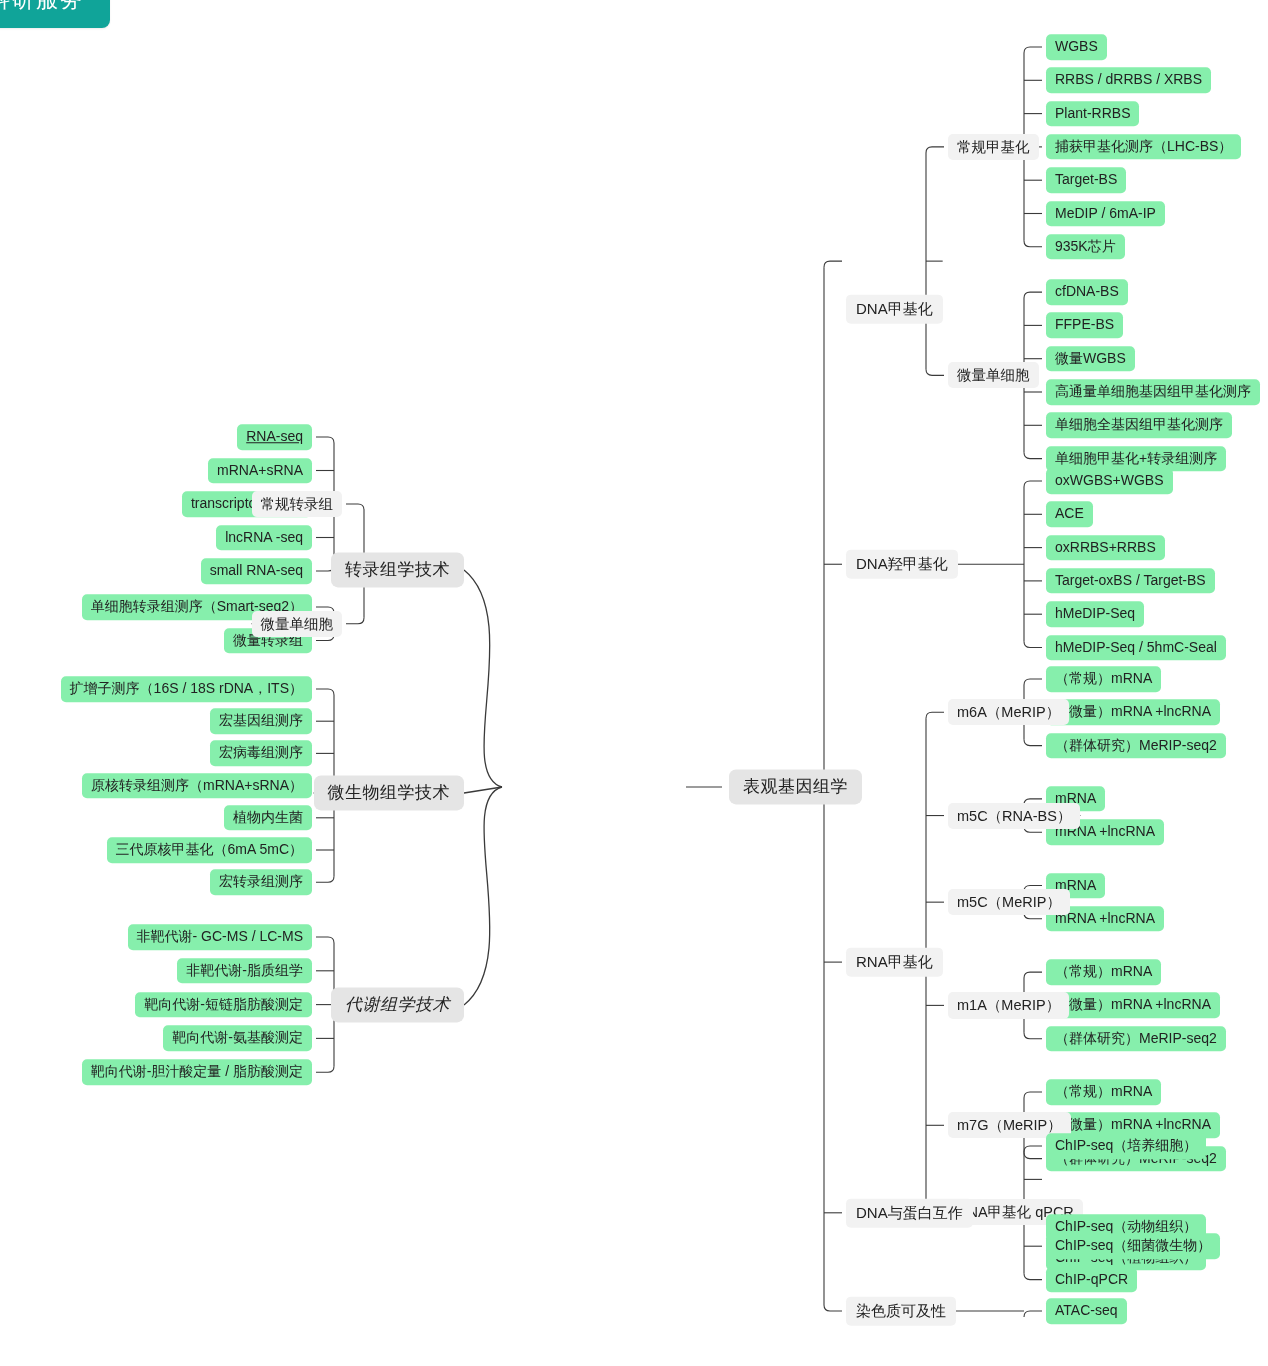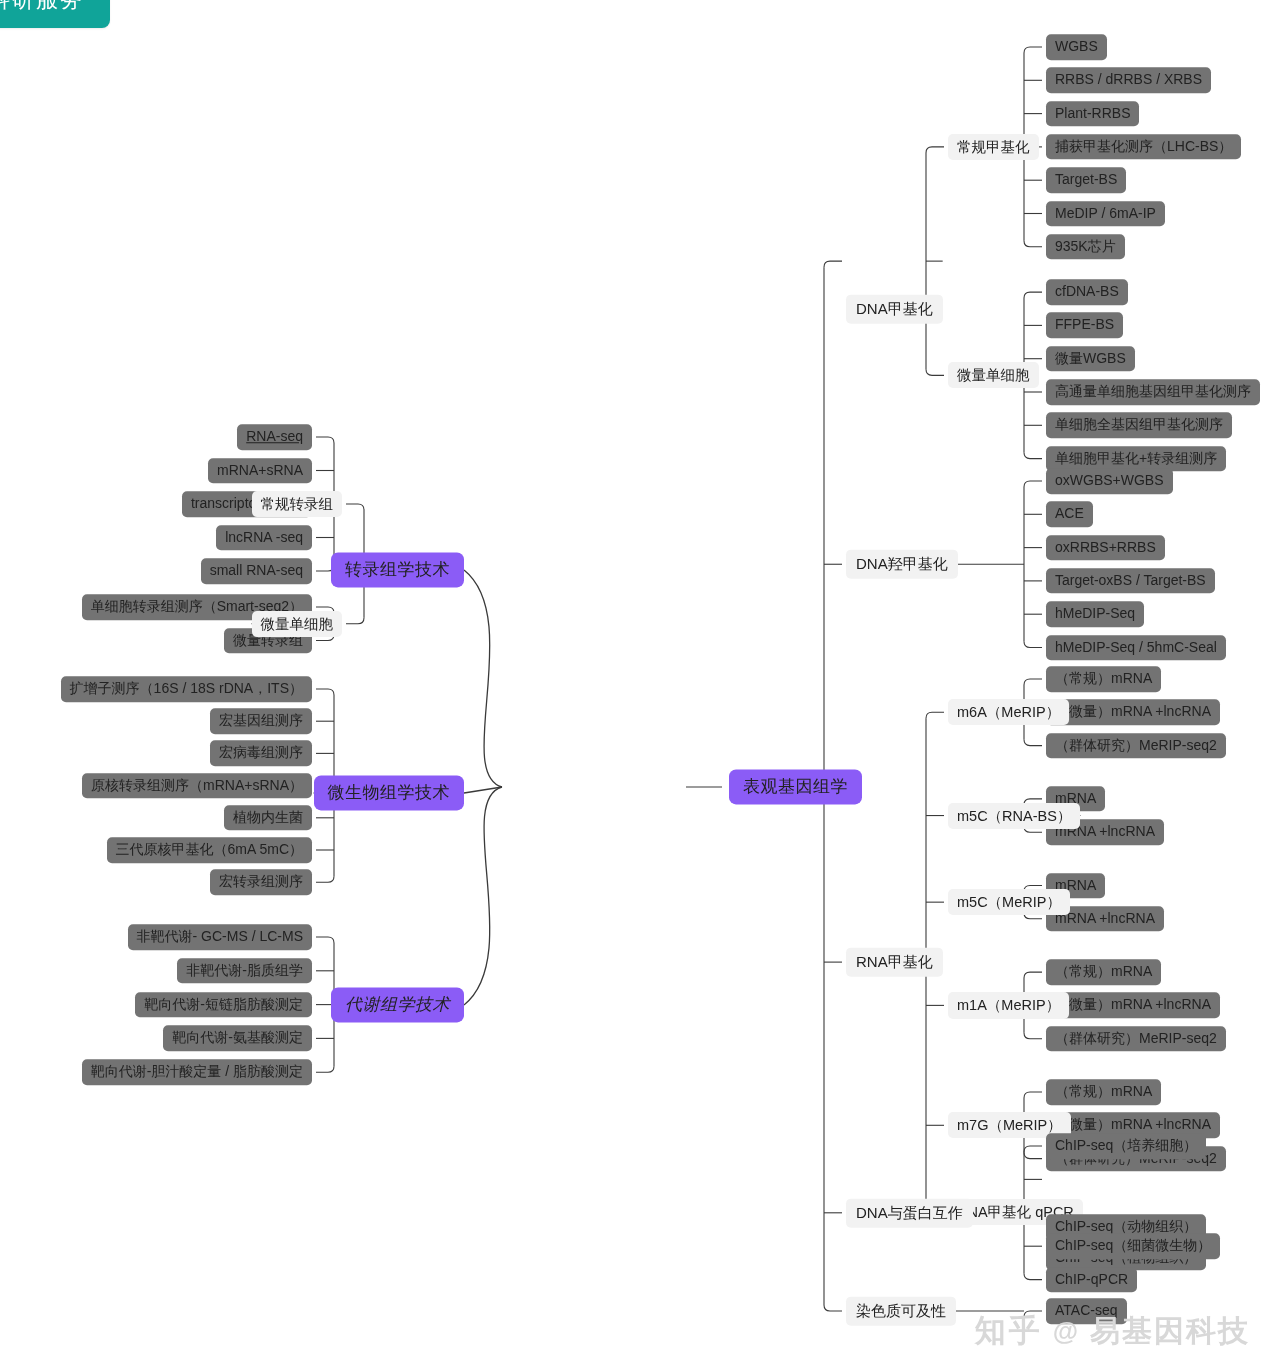--- a/index.html
+++ b/index.html
@@ -30,37 +30,37 @@
     font-size:14.5px;
     line-height:1.25;
     white-space:nowrap;
     color:#222222;
     box-sizing:border-box;
     transform:translateY(-50%);
   }
   .node.r{  }
   .node.l{  }
   .node.hub{
-    background:#8b5cf6;
+    background:#e5e5e5;
     border-radius:7px;
     font-size:17px;
     padding:7px 14px;
     letter-spacing:.5px;
   }
   .node.branch{
     background:#f2f2f2;
     font-size:15px;
     padding:5px 10px;
   }
   .node.lvl2{
     font-size:14.5px;
   }
   .node.leaf{
     font-size:14px;
-    background:#737373;
+    background:#86efac;
   }
   #root{
     position:absolute;
     background:#10a499;
     color:#ffffff;
     border-radius:8px;
     font-size:22px;
     font-weight:500;
     padding:13px 26px;
     letter-spacing:2px;
@@ -285,18 +285,13 @@
       <div class="node leaf l" style="top: 882.2px; right: 956px;">宏转录组测序</div>
       <div class="node hub l" style="top: 793px; right: 804px;">微生物组学技术</div>
       <div class="node leaf l" style="top: 937px; right: 956px;">非靶代谢- GC-MS / LC-MS</div>
       <div class="node leaf l" style="top: 970.8px; right: 956px;">非靶代谢-脂质组学</div>
       <div class="node leaf l" style="top: 1004.6px; right: 956px;">靶向代谢-短链脂肪酸测定</div>
       <div class="node leaf l" style="top: 1038.4px; right: 956px;">靶向代谢-氨基酸测定</div>
       <div class="node leaf l" style="top: 1072.2px; right: 956px;">靶向代谢-胆汁酸定量 / 脂肪酸测定</div>
       <div class="node hub l" style="top: 1005px; right: 804px; font-style: italic;">代谢组学技术</div>
     </div>
 
-  <div id="watermark">
-    <span class="zh-logo">知乎</span>
-    <span class="at">@</span>
-    <span>易基因科技</span>
-  </div>
 </div>
 
 </body></html>

